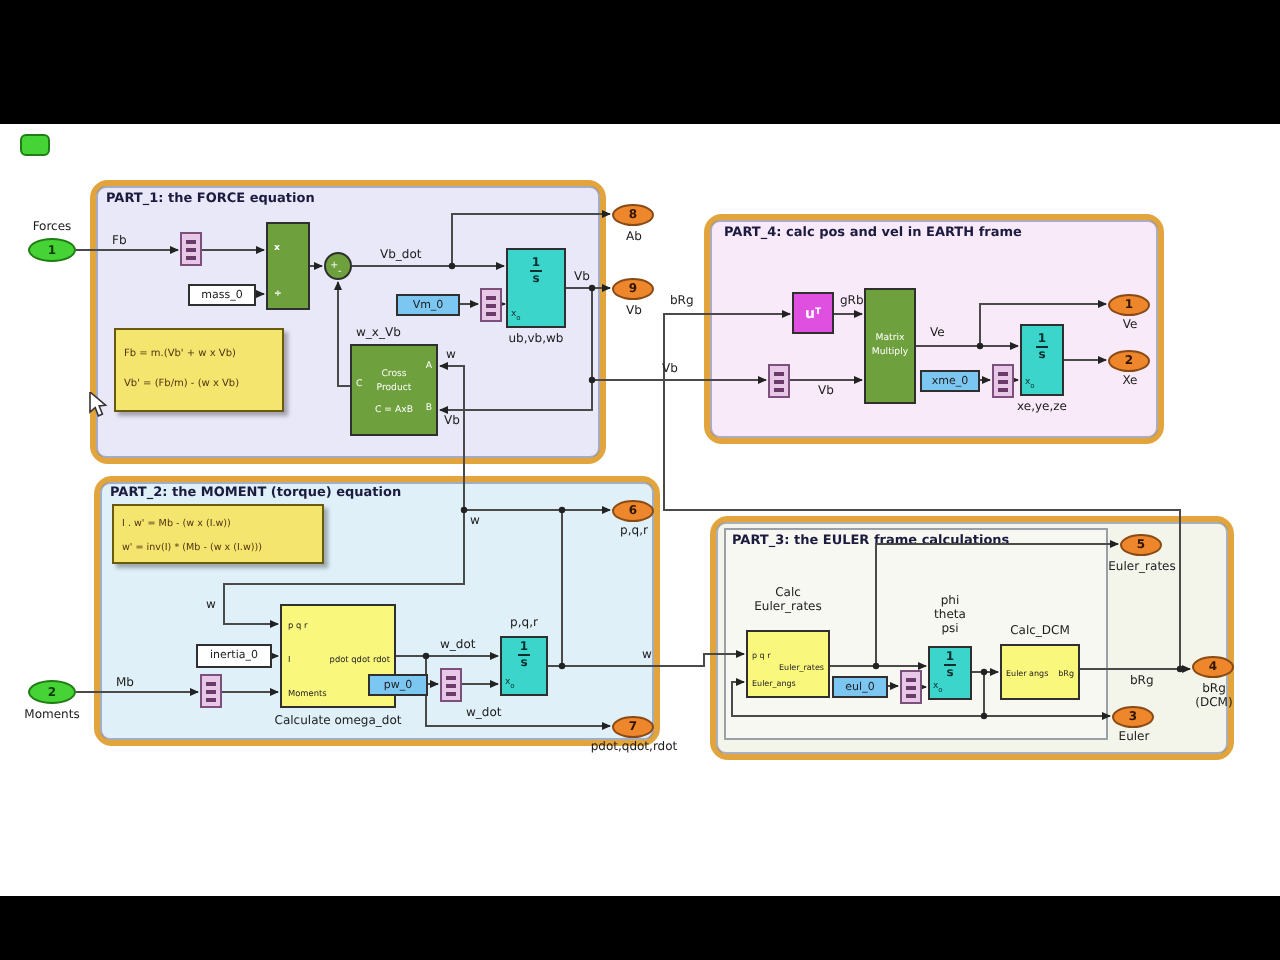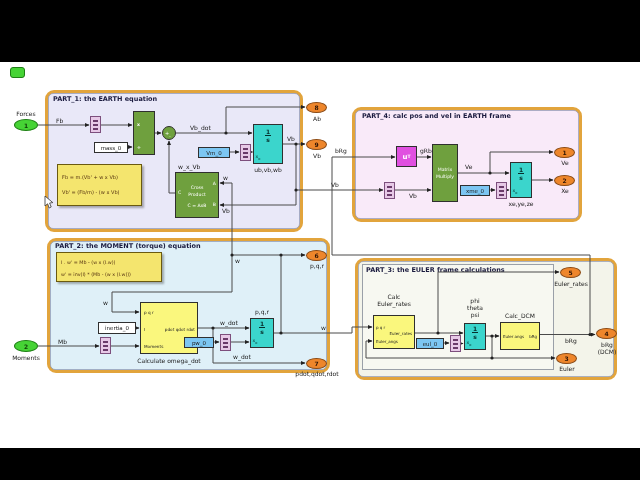--- a/index.html
+++ b/index.html
@@ -46,21 +46,21 @@
   <div class="bar" style="top:448px;height:32px;"></div>
 
   <div style="position:absolute;left:10px;top:67px;width:13px;height:9px;background:#46D335;border:1px solid #1e7e14;border-radius:3px;"></div>
 
   <div class="part" style="left:45px;top:90px;width:258px;height:142px;background:#E9E8F8;"></div>
   <div class="part" style="left:47px;top:238px;width:283px;height:135px;background:#DFF0F8;"></div>
   <div class="part" style="left:355px;top:258px;width:262px;height:122px;background:#F3F4EA;"></div>
   <div style="position:absolute;left:362px;top:264px;width:192px;height:106px;border:1px solid #9aa0a8;background:#F7F8F1;box-sizing:border-box;"></div>
   <div class="part" style="left:352px;top:107px;width:230px;height:115px;background:#F9EAF9;"></div>
 
-  <div class="ptitle" style="left:53px;top:95px;">PART_1:  the EARTH equation</div>
+  <div class="ptitle" style="left:53px;top:95px;">PART_1:  the FORCE equation</div>
   <div class="ptitle" style="left:55px;top:242px;">PART_2:  the MOMENT (torque) equation</div>
   <div class="ptitle" style="left:366px;top:266px;">PART_3: the EULER frame calculations</div>
   <div class="ptitle" style="left:362px;top:112px;text-align:right;">PART_4:  calc pos and vel in EARTH frame</div>
 
   <svg class="wires" width="640" height="480">
     <defs>
       <marker id="ar" markerWidth="6" markerHeight="6" refX="4" refY="2" orient="auto">
         <path d="M0,0 L4.5,2 L0,4 Z" fill="#222"></path>
       </marker>
     </defs>

